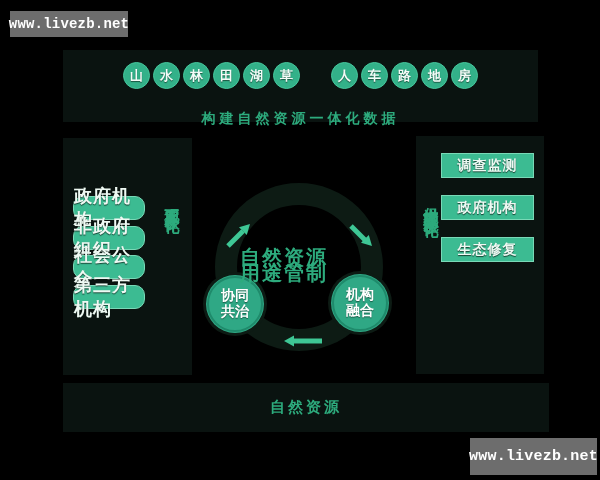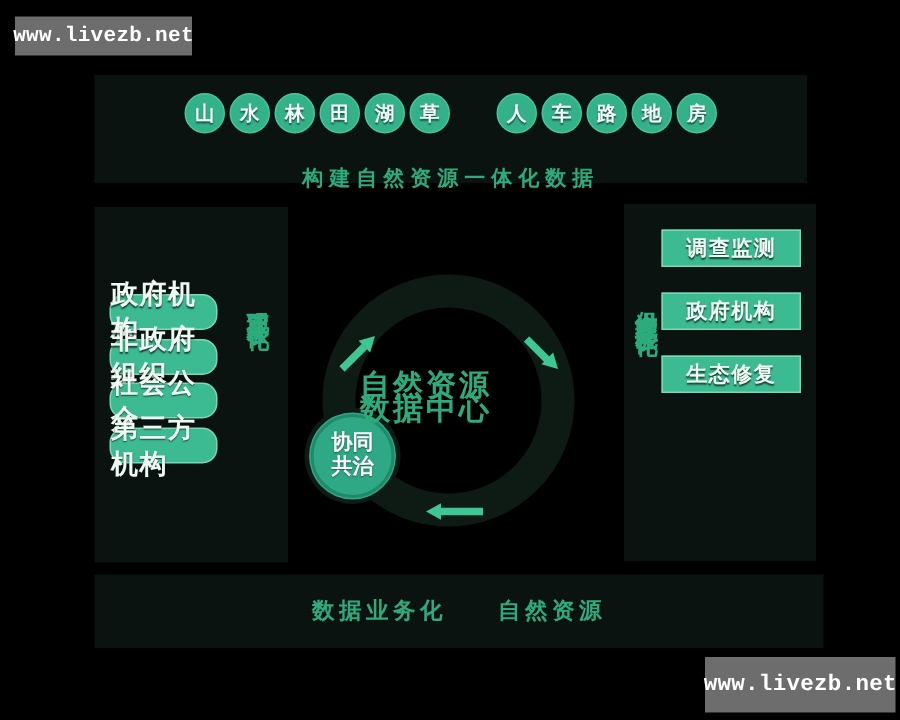--- a/index.html
+++ b/index.html
@@ -135,24 +135,27 @@
     <g>
       <line x1="322" y1="341" x2="293" y2="341" stroke="#3ec795" stroke-width="5"></line>
       <polygon points="284,341 294,335.5 294,346.5" fill="#3ec795"></polygon>
     </g>
   </svg>
 
   <div class="node node-bl">
     <span>协同</span>
     <span>共治</span>
   </div>
+  <div class="node node-br">
+    <span>机构</span>
+    <span>融合</span>
+  </div>
 
   <div class="hub">
     <div>自然资源</div>
-    <div>数据中心</div>
+    <div>用途管制</div>
   </div>
 
   <div class="panel bottom-panel">
-    <span class="bottom-text">数据业务化</span>
     <span class="bottom-text">自然资源</span>
   </div>
 
 </div>
 
 </body></html>

